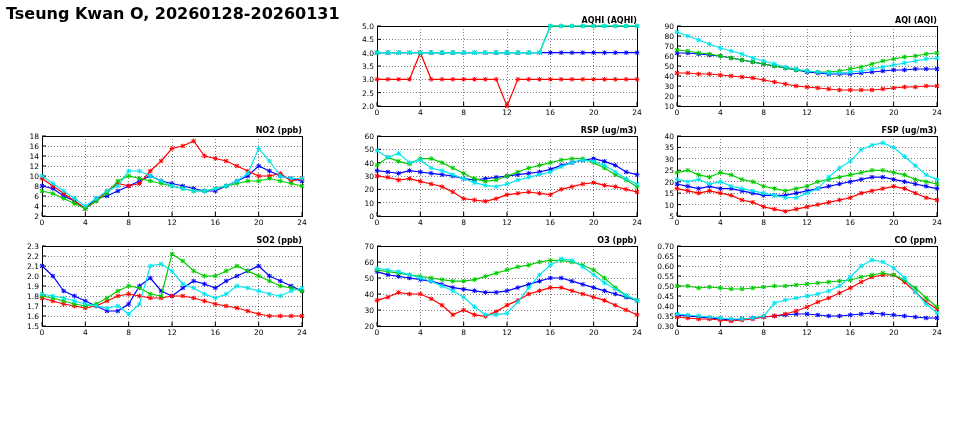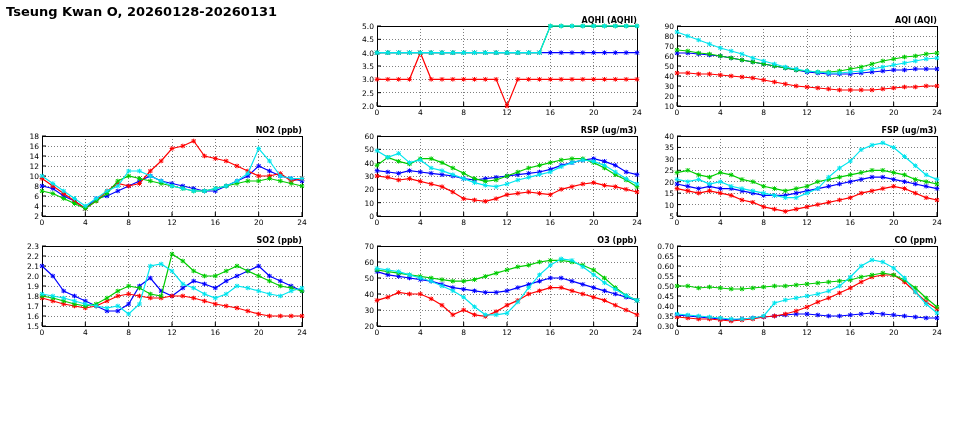--- a/index.html
+++ b/index.html
@@ -1,17 +1,17 @@
 <!DOCTYPE html>
 <html><head>
 <meta charset="utf-8">
 <style>
   html,body{margin:0;padding:0;background:#ffffff;}
   body{width:975px;height:447px;position:relative;font-family:"DejaVu Sans",sans-serif;overflow:hidden;}
-  .title{position:absolute;left:6px;top:4px;font-size:13px;font-weight:bold;color:#000;letter-spacing:0px;}
+  .title{position:absolute;left:6px;top:4px;font-size:16px;font-weight:bold;color:#000;letter-spacing:0px;}
   .panel{position:absolute;}
   svg{display:block;}
   text{font-family:"DejaVu Sans",sans-serif;}
 </style>
 </head>
 <body>
 
 <div class="title">Tseung Kwan O, 20260128-20260131</div>
 
 <div class="panel" style="left:345px;top:14px;">

